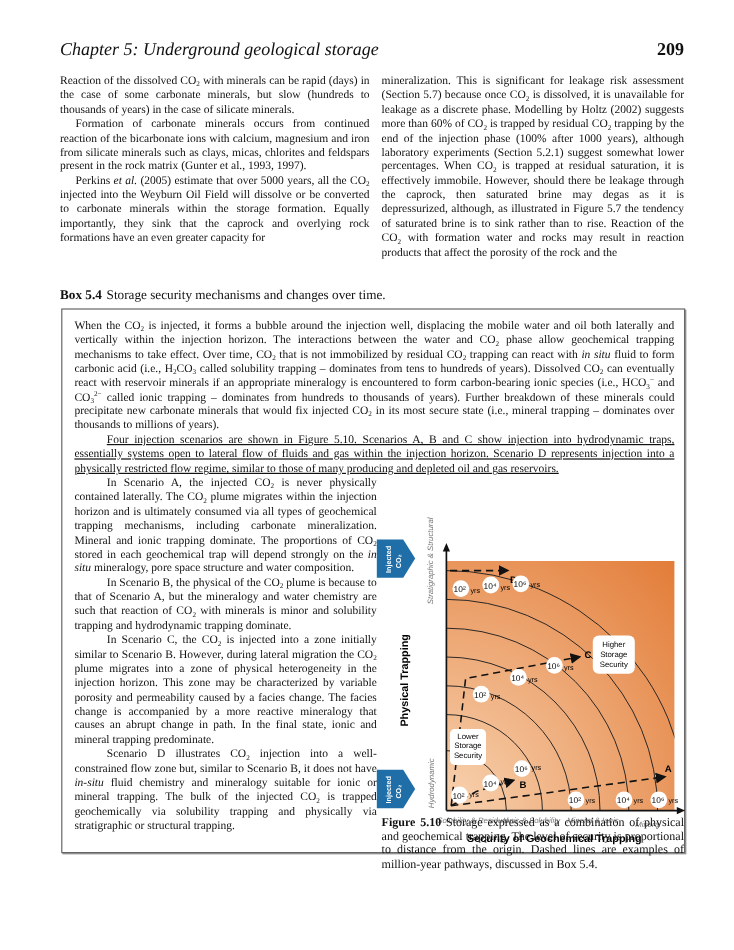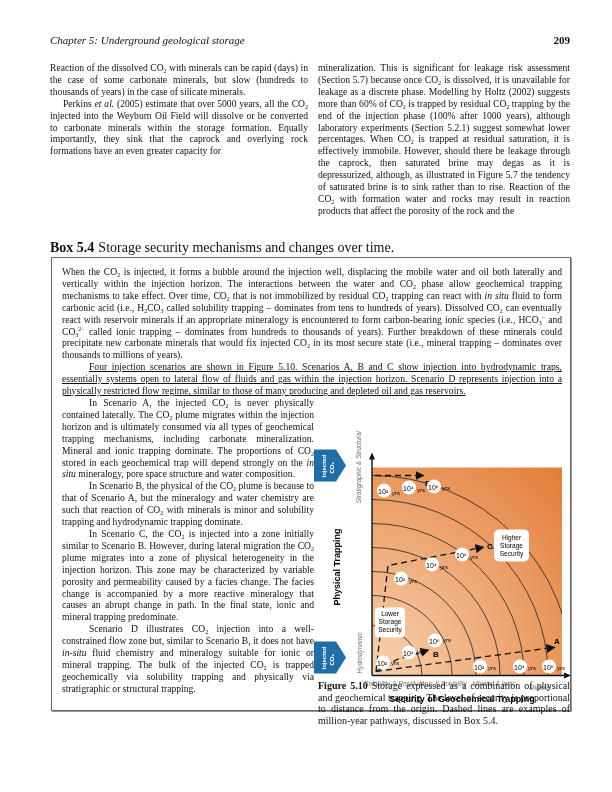--- a/index.html
+++ b/index.html
@@ -1,31 +1,31 @@
 <!DOCTYPE html>
 <html><head>
 <meta charset="utf-8">
 <style>
   html, body { margin:0; padding:0; background:#fff; }
   body { width:612px; height:792px; position:relative; overflow:hidden;
          font-family:"Liberation Serif", serif; color:#111; }
   .abs { position:absolute; }
-  .running-head { left:50px; top:34px; width:520px; height:14px; font-size:11px; }
+  .running-head { left:50px; top:34px; width:520px; height:14px; font-size:15px; }
   .running-head .title { position:absolute; left:0; top:0; font-style:italic; }
   .running-head .pgno { position:absolute; right:0; top:0; font-weight:bold;font-family:Liberation Serif, serif; }
 
   .col { font-size:9.6px; line-height:11.9px; text-align:justify; }
   .col p { margin:0; }
   .col p.ind { text-indent:13px; }
   #col-left { left:50px; top:62px; width:258px; }
   #col-right { left:318px; top:62px; width:252px; }
   sub { font-size:6px; vertical-align:-2px; line-height:0; }
   sup { font-size:6px; vertical-align:4px; line-height:0; }
 
-  .box-caption { left:50px; top:240px; width:400px; font-size:14px;font-family:Liberation Serif, serif; }
+  .box-caption { left:50px; top:240px; width:400px; font-size:11px;font-family:Liberation Serif, serif; }
   .box-caption b { margin-right:4px; }
 
   .box { left:51px; top:257px; width:518px; height:452px; border:1px solid #666;
          box-shadow:1px 1px 0 #999; }
   .box-text { left:62px; top:266px; width:500px; font-size:9.6px; line-height:11.9px; text-align:justify; }
   .box-text p { margin:0; }
   .box-text p.ind2 { text-indent:27px;text-decoration:underline; }
   .box-left { left:62px; top:397px; width:252px; font-size:9.6px; line-height:11.9px; text-align:justify; }
   .box-left p { margin:0; }
   .box-left p.ind2 { text-indent:27px; }
@@ -38,20 +38,21 @@
 </head>
 <body>
 
 <div class="abs running-head">
   <span class="title">Chapter 5: Underground geological storage</span>
   <span class="pgno">209</span>
 </div>
 
 <div class="abs col" id="col-left">
   <p><span>Reaction of the dissolved CO</span><sub>2</sub><span> with minerals can be rapid (days) in the case of some carbonate minerals, but slow (hundreds to thousands of years) in the case of silicate minerals.</span></p>
+  <p class="ind">Formation of carbonate minerals occurs from continued reaction of the bicarbonate ions with calcium, magnesium and iron from silicate minerals such as clays, micas, chlorites and feldspars present in the rock matrix (Gunter et al., 1993, 1997).</p>
   <p class="ind"><span>Perkins </span><i>et al.</i><span> (2005) estimate that over 5000 years, all the CO</span><sub>2</sub><span> injected into the Weyburn Oil Field will dissolve or be converted to carbonate minerals within the storage formation. Equally importantly, they sink that the caprock and overlying rock formations have an even greater capacity for</span></p>
 </div>
 
 <div class="abs col" id="col-right">
   <p><span>mineralization. This is significant for leakage risk assessment (Section 5.7) because once CO</span><sub>2</sub><span> is dissolved, it is unavailable for leakage as a discrete phase. Modelling by Holtz (2002) suggests more than 60% of CO</span><sub>2</sub><span> is trapped by residual CO</span><sub>2</sub><span> trapping by the end of the injection phase (100% after 1000 years), although laboratory experiments (Section 5.2.1) suggest somewhat lower percentages. When CO</span><sub>2</sub><span> is trapped at residual saturation, it is effectively immobile. However, should there be leakage through the caprock, then saturated brine may degas as it is depressurized, although, as illustrated in Figure 5.7 the tendency of saturated brine is to sink rather than to rise. Reaction of the CO</span><sub>2</sub><span> with formation water and rocks may result in reaction products that affect the porosity of the rock and the</span></p>
 </div>
 
 <div class="abs box-caption">
   <b>Box 5.4</b><span>Storage security mechanisms and changes over time.</span>
 </div>

